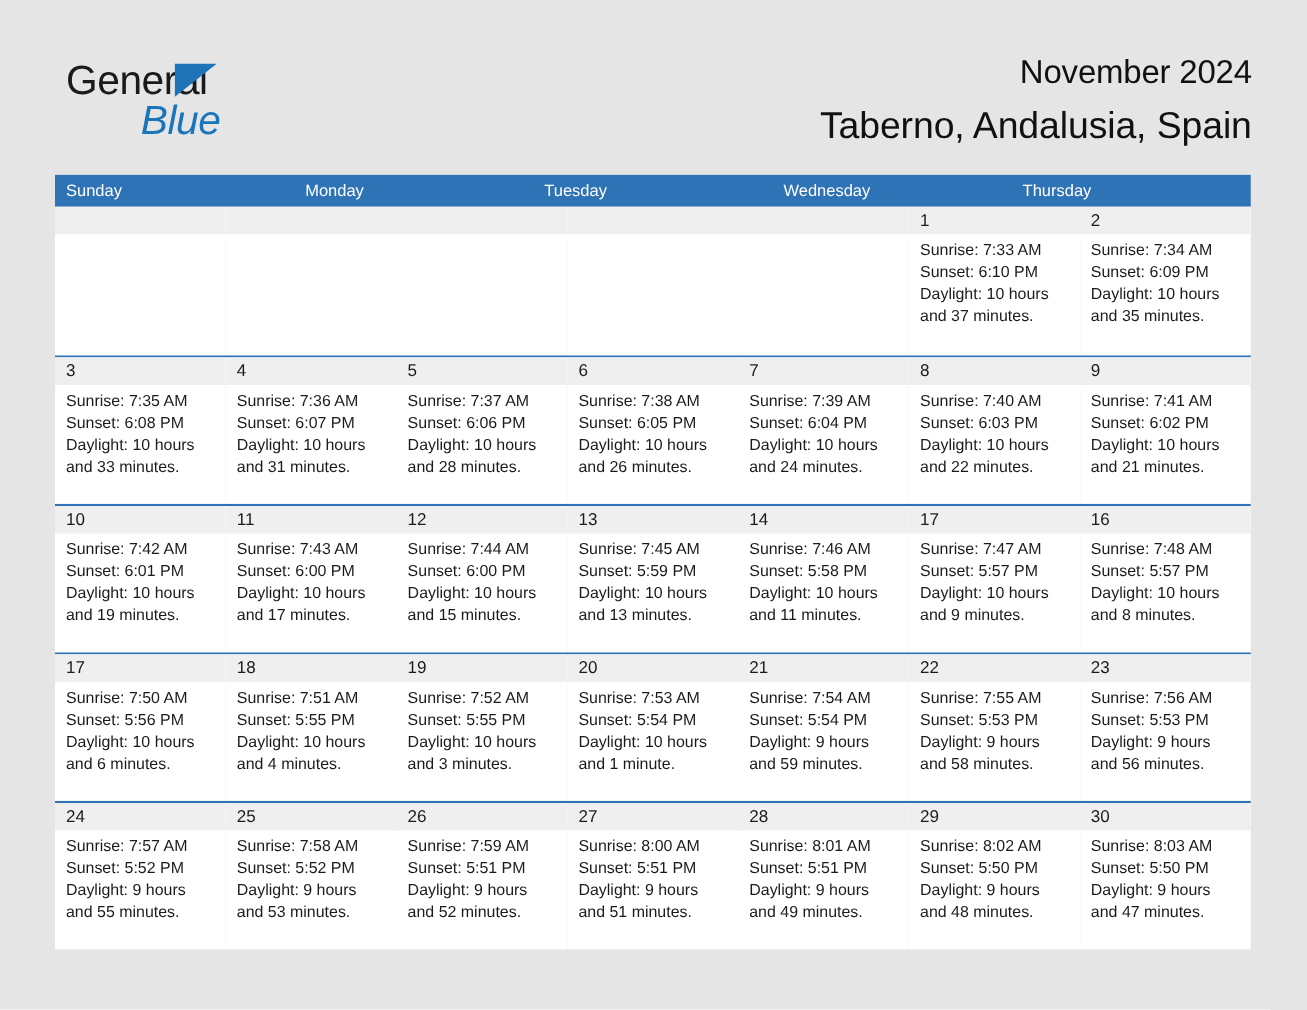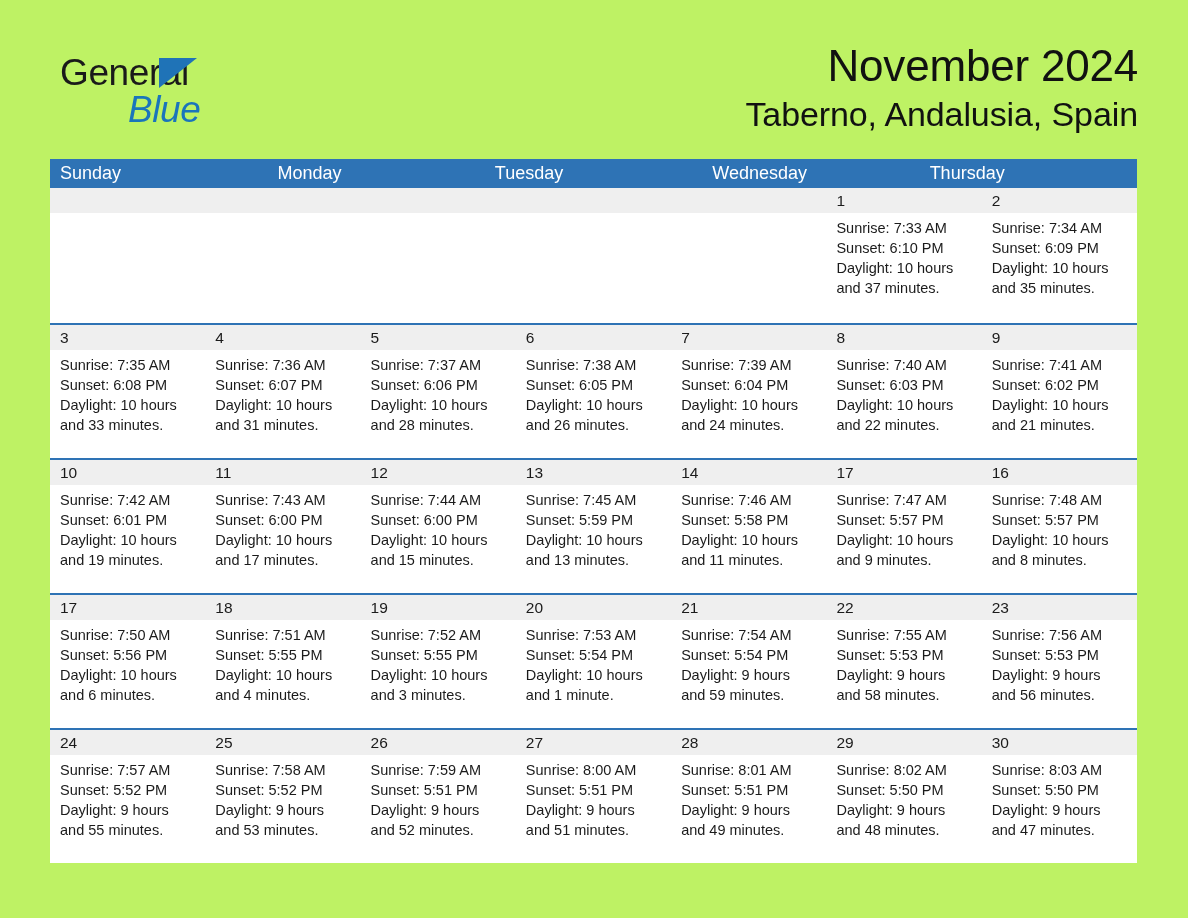--- a/index.html
+++ b/index.html
@@ -6,21 +6,21 @@
   html, body {
     width: 1188px;
     height: 918px;
     background: #ffffff;
     font-family: "Liberation Sans", sans-serif;
   }
   .page {
     position: relative;
     width: 1188px;
     height: 918px;
-    background: #bef264;
+    background: #e5e5e5;
     overflow: hidden;
   }
 
   
   .header {
     position: absolute;
     left: 50px;
     top: 40px;
     right: 50px;
     height: 110px;
@@ -62,21 +62,21 @@
     font-style: italic;
   }
 
   .title-block {
     position: absolute;
     right: 0;
     top: 0;
     text-align: right;
   }
   .cal-title {
-    font-size: 44px;
+    font-size: 30px;
     line-height: 52px;
     color: #111111;
     font-weight: normal;
     letter-spacing: -0.2px;
   }
   .cal-subtitle {
     font-size: 34px;
     line-height: 36px;
     color: #111111;
     margin-top: 4px;
@@ -91,21 +91,21 @@
     width: 1087px;
   }
   .dow-row {
     display: flex;
     background: #2e73b5;
     height: 29px;
   }
   .dow-cell {
     flex: 1 1 0;
     color: #ffffff;
-    font-size: 18px;
+    font-size: 15px;
     line-height: 29px;
     padding-left: 10px;
     white-space: nowrap;
   }
   .week-row {
     display: flex;
     height: 135px;
     border-top: 2px solid #2e73b5;
   }
   .week-row:first-of-type { border-top: none; }

